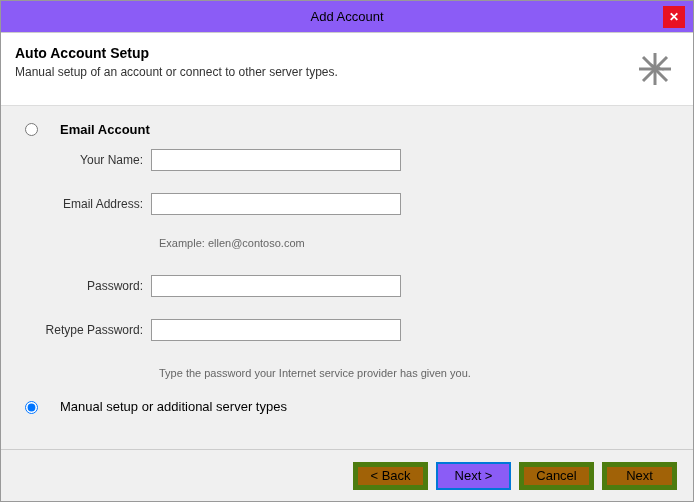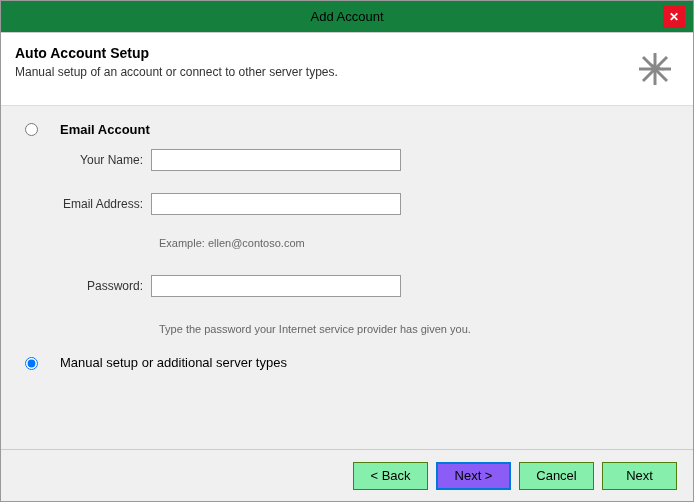--- a/index.html
+++ b/index.html
@@ -23,21 +23,21 @@
       width: 694px;
       height: 502px;
       background: #f0f0f0;
       border: 1px solid #999;
       display: flex;
       flex-direction: column;
       box-shadow: 2px 2px 8px rgba(0,0,0,0.3);
     }
 
     .title-bar {
-      background: #15803d;
+      background: #8b5cf6;
       height: 32px;
       display: flex;
       align-items: center;
       justify-content: space-between;
       padding: 0 8px;
       border-bottom: 1px solid #ccc;
       flex-shrink: 0;
     }
 
     .title-bar-title {
@@ -199,22 +199,22 @@
       gap: 8px;
       flex-shrink: 0;
     }
 
     .btn {
       height: 28px;
       min-width: 75px;
       padding: 0 12px;
       font-size: 13px;
       cursor: pointer;
-      border: 1px solid #4d7c0f;
-      background: #86efac;
+      border: 5px solid #4d7c0f;
+      background: #a16207;
       color: #000;
     }
 
     .btn-primary {
       border: 2px solid #0078d7;
       background: #8b5cf6;
       font-weight: normal;
     }
   </style>
 </head>
@@ -267,20 +267,24 @@
             <span class="form-label">Email Address:</span>
             <input type="text" class="form-input" style="">
           </div>
           <div class="form-hint">Example: ellen@contoso.com</div>
 
           <div class="form-row">
             <span class="form-label">Password:</span>
             <input type="password" class="form-input" style="">
           </div>
 
+          <div class="form-row">
+            <span class="form-label">Retype Password:</span>
+            <input type="password" class="form-input" style="">
+          </div>
           <div class="password-hint">Type the password your Internet service provider has given you.</div>
         </div>
       </div>
 
       <label class="manual-radio">
         <input type="radio" name="account-type" value="manual" checked="" style="">
         <span>Manual setup or additional server types</span>
       </label>
 
     </div>

